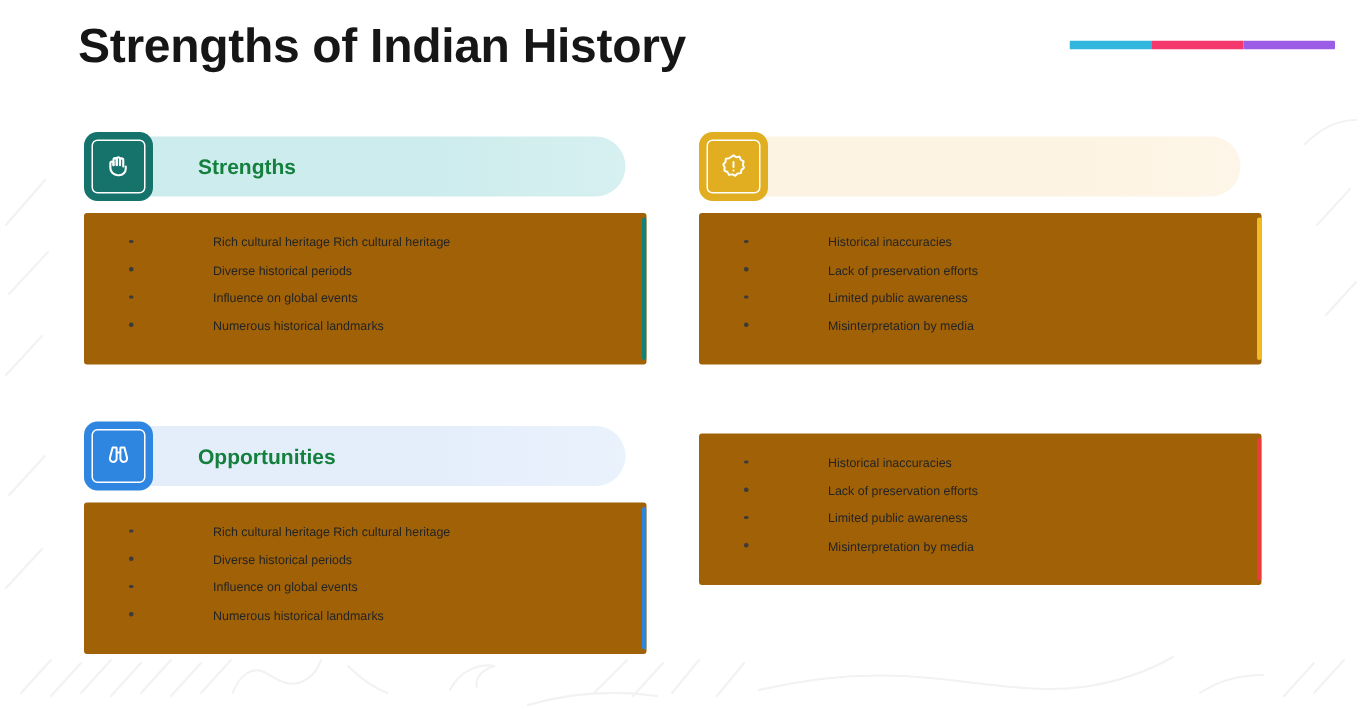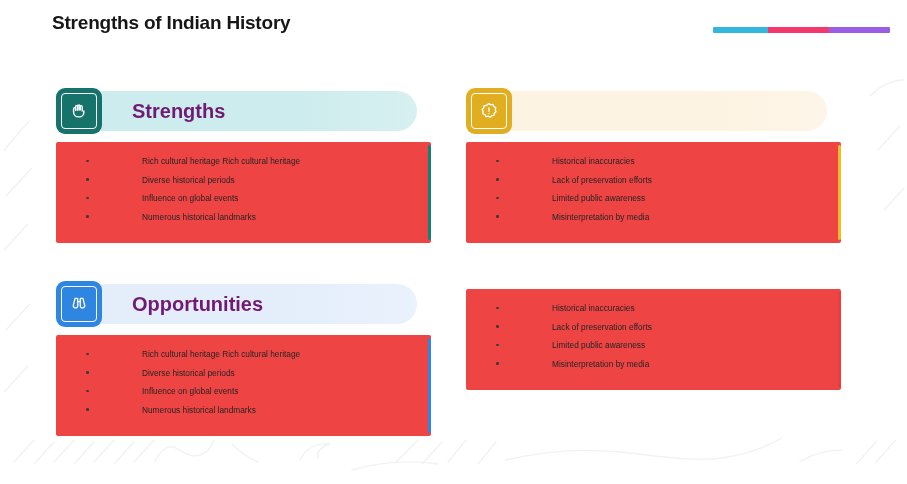--- a/index.html
+++ b/index.html
@@ -30,21 +30,21 @@
     width: 907px; height: 484px;
     pointer-events: none;
     z-index: 0;
   }
 
   
   #page-title {
     position: absolute;
     left: 52px;
     top: 12px;
-    font-size: 19px;
+    font-size: 32px;
     font-weight: bold;
     color: #161616;
     letter-spacing: -0.2px;
     white-space: nowrap;
     z-index: 3;
   }
 
   #accent-bar {
     position: absolute;
     right: 17px;
@@ -115,33 +115,33 @@
     box-sizing: border-box;
   }
   .q-badge svg { display: block; }
 
   .q-title {
     position: absolute;
     left: 76px;
     top: 0;
     height: 46px;
     line-height: 46px;
-    font-size: 20px;
+    font-size: 14px;
     font-weight: bold;
-    color: #701a75;
+    color: #15803d;
     z-index: 3;
     white-space: nowrap;
   }
 
   
   .q-card {
     position: relative;
     margin-top: 8px;
     height: 101px;
-    background: #ef4444;
+    background: #a16207;
     border-radius: 2px;
     overflow: hidden;
   }
   .q-card-bar {
     position: absolute;
     right: 0;
     top: 3px;
     bottom: 3px;
     width: 3.5px;
     border-radius: 2px;

